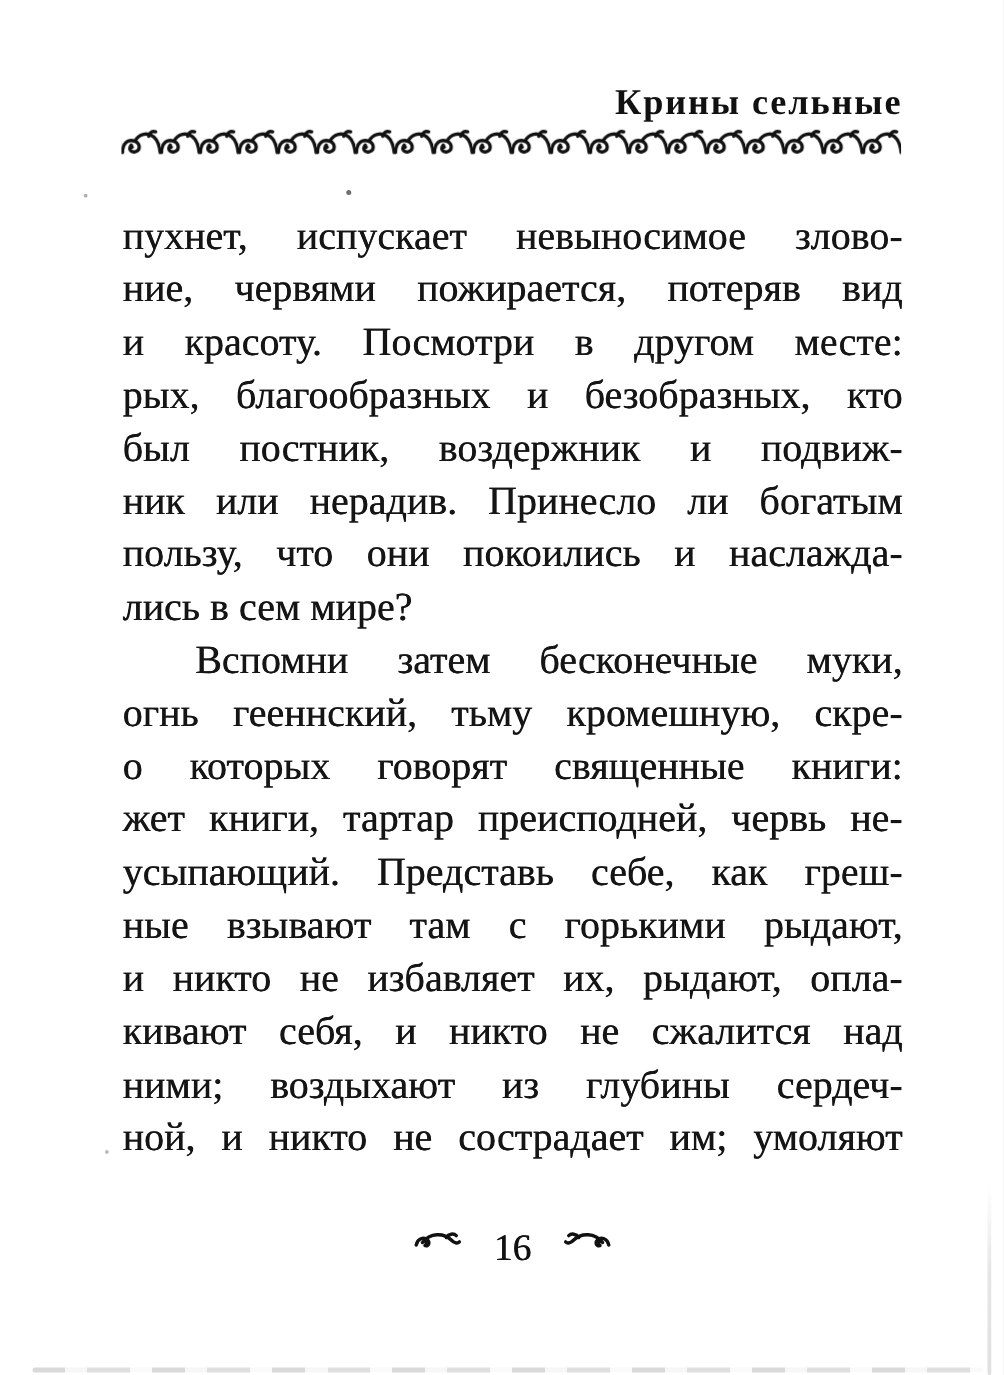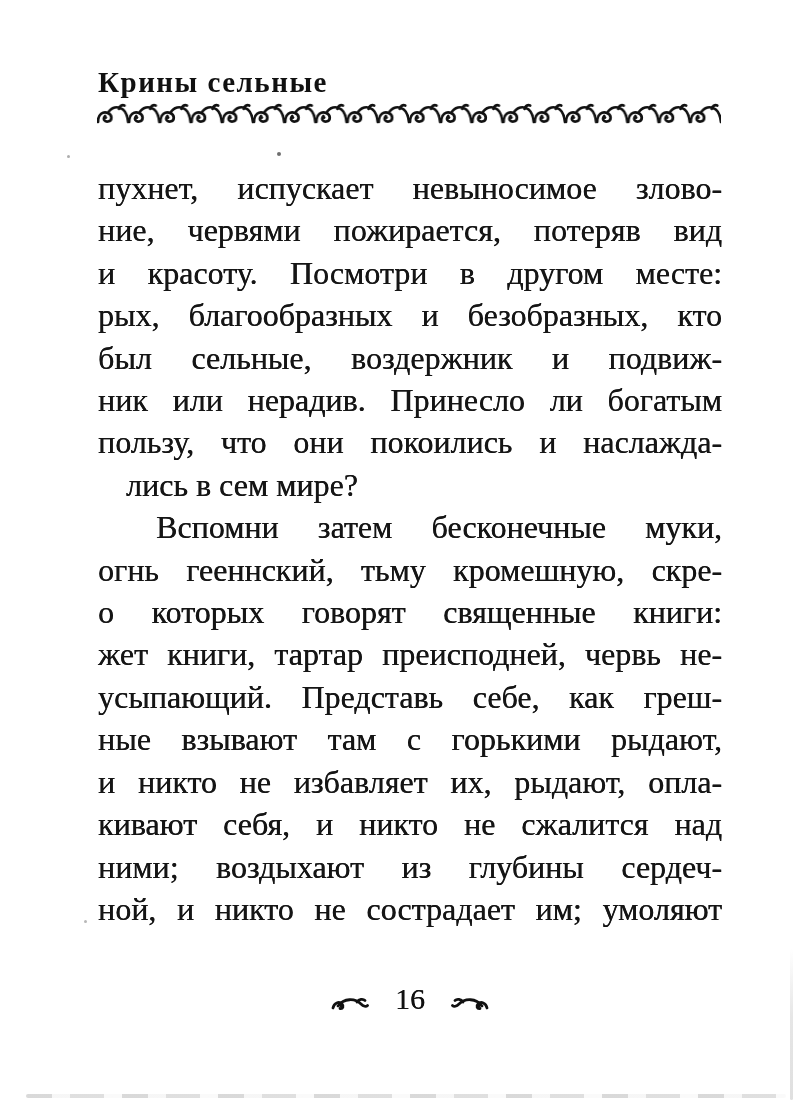--- a/index.html
+++ b/index.html
@@ -8,21 +8,21 @@
     width:803px; height:1100px;
     margin:0 auto;
     background:#ffffff;
     overflow:hidden;
     font-family:"Liberation Serif","DejaVu Serif",serif;
     color:#151515;
   }
   .running-title {
     position:absolute;
     left:98px; top:66px; width:624px;
-    text-align:left;
+    text-align:right;
     font-size:29px;
     font-weight:700;
     letter-spacing:1.5px;
     color:#111;
   }
   .divider {
     position:absolute;
     left:97px; top:103px;
     width:624px; height:28px;
   }
@@ -30,26 +30,26 @@
     position:absolute;
     left:98px; top:167px; width:624px;
     font-size:32px;
     line-height:42.4px;
     text-shadow:0.35px 0 0 currentColor;
   }
   .line {
     text-align:justify;
     text-align-last:justify;
   }
-  .line.para-end { text-align-last:left;margin-left:28px; }
+  .line.para-end { text-align-last:left; }
   .line.indent { padding-left:58px; }
   .footer {
     position:absolute;
     left:98px; top:982px; width:624px;
-    display:flex; align-items:flex-end; justify-content:center;
+    display:flex; align-items:flex-start; justify-content:center;
     gap:26px;
   }
   .page-num {
     font-size:30px;
     color:#111;
     text-shadow:0.3px 0 0 currentColor;
   }
   .flourish { display:block; }
   .flourish.mirror { transform:scaleX(-1); }
   
@@ -93,21 +93,21 @@
       </pattern>
     </defs>
     <rect x="0" y="0" width="624" height="28" fill="url(#vine)"></rect>
   </svg>
 
   <div class="body-text">
     <div class="line">пухнет, испускает невыносимое злово-</div>
     <div class="line">ние, червями пожирается, потеряв вид</div>
     <div class="line">и красоту. Посмотри в другом месте:</div>
     <div class="line">рых, благообразных и безобразных, кто</div>
-    <div class="line">был сельные, воздержник и подвиж-</div>
+    <div class="line">был постник, воздержник и подвиж-</div>
     <div class="line">ник или нерадив. Принесло ли богатым</div>
     <div class="line">пользу, что они покоились и наслажда-</div>
     <div class="line para-end">лись в сем мире?</div>
     <div class="line indent">Вспомни затем бесконечные муки,</div>
     <div class="line">огнь гееннский, тьму кромешную, скре-</div>
     <div class="line">о которых говорят священные книги:</div>
     <div class="line">жет книги, тартар преисподней, червь не-</div>
     <div class="line">усыпающий. Представь себе, как греш-</div>
     <div class="line">ные взывают там с горькими рыдают,</div>
     <div class="line">и никто не избавляет их, рыдают, опла-</div>

